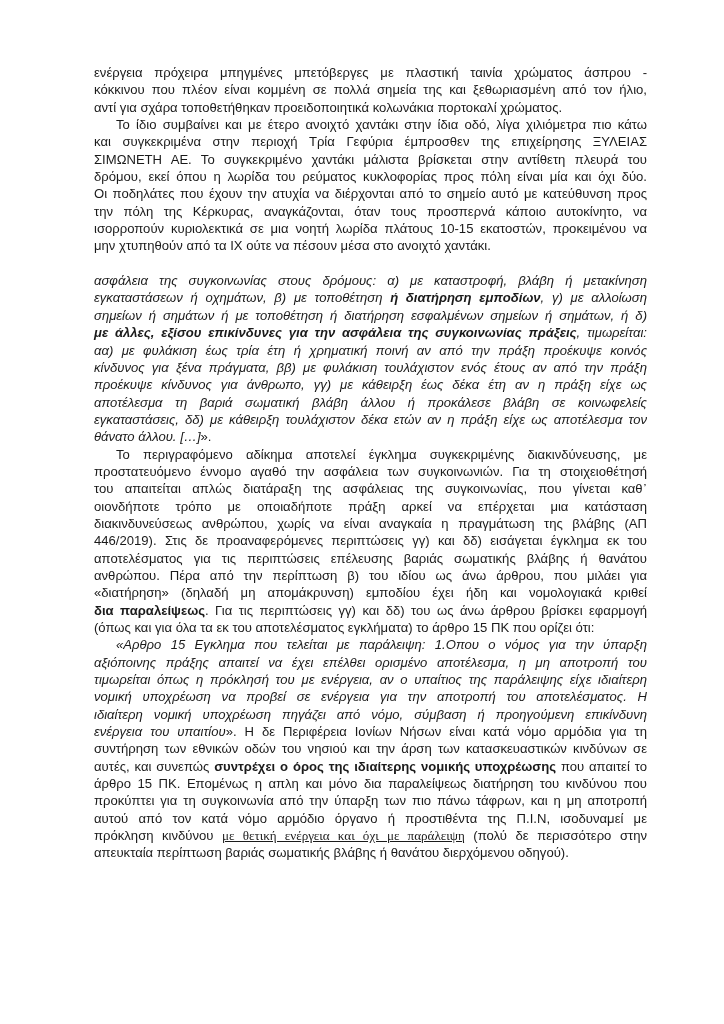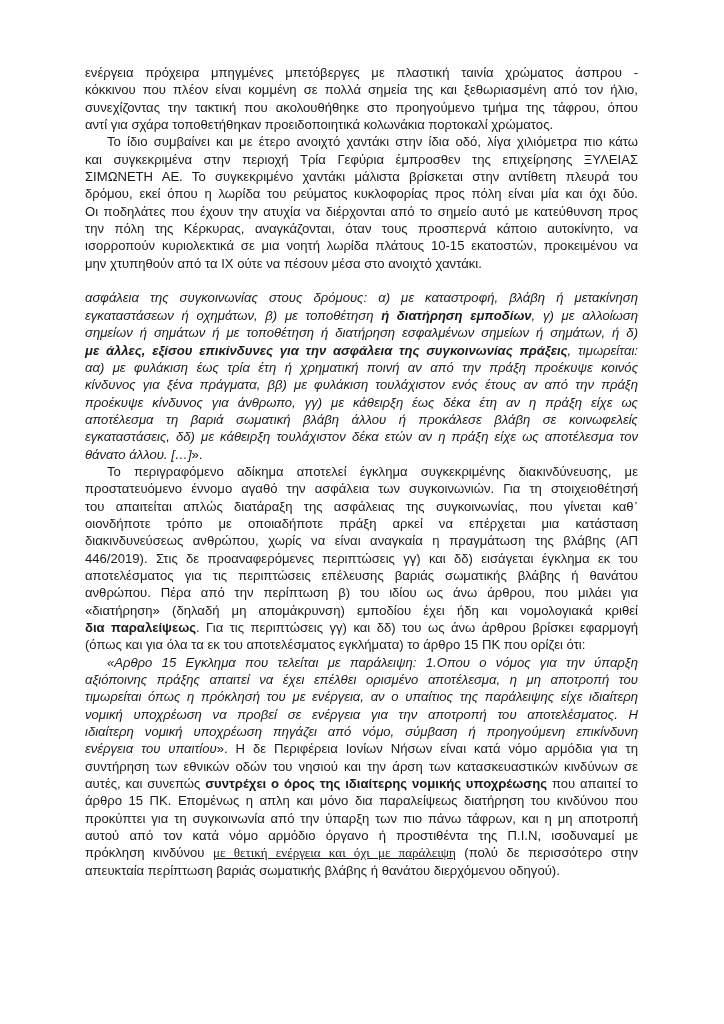--- a/index.html
+++ b/index.html
@@ -1,18 +1,18 @@
 <!DOCTYPE html>
 <html><head>
 <meta charset="utf-8">
 <style>
   html, body { margin: 0; padding: 0; background: #ffffff; }
   body { width: 724px; height: 1024px; position: relative; overflow: hidden; }
   .page {
-    position: absolute; left: 85px; top: 64px; width: 553px;
+    position: absolute; left: 94px; top: 64px; width: 553px;
     font-family: "Liberation Sans", sans-serif;
     font-size: 13.1px; color: #1a1a1a;
   }
   .para { margin: 0; }
   .line {
     display: block; height: 17.35px; line-height: 17.35px;
     text-align: justify; text-align-last: justify; white-space: nowrap;
     overflow: visible;
   }
   .line.last { text-align-last: left; }
@@ -24,21 +24,20 @@
   
   .line > .inner { display: inline; white-space: normal; }
 </style>
 </head>
 <body>
 
 <div class="page" id="page">
     <div class="para">
       <div class="line"><span class="inner"><span>ενέργεια πρόχειρα μπηγμένες μπετόβεργες με πλαστική ταινία χρώματος άσπρου -</span></span></div>
       <div class="line"><span class="inner"><span>κόκκινου που πλέον είναι κομμένη σε πολλά σημεία της και ξεθωριασμένη από τον ήλιο,</span></span></div>
-      <div class="line"><span class="inner"><span>συνεχίζοντας την τακτική που ακολουθήθηκε στο προηγούμενο τμήμα της τάφρου, όπου</span></span></div>
       <div class="line last"><span class="inner"><span>αντί για σχάρα τοποθετήθηκαν προειδοποιητικά κολωνάκια πορτοκαλί χρώματος.</span></span></div>
     </div>
     <div class="para">
       <div class="line indent"><span class="inner"><span>Το ίδιο συμβαίνει και με έτερο ανοιχτό χαντάκι στην ίδια οδό, λίγα χιλιόμετρα πιο κάτω</span></span></div>
       <div class="line"><span class="inner"><span>και συγκεκριμένα στην περιοχή Τρία Γεφύρια έμπροσθεν της επιχείρησης ΞΥΛΕΙΑΣ</span></span></div>
       <div class="line"><span class="inner"><span>ΣΙΜΩΝΕΤΗ ΑΕ. Το συγκεκριμένο χαντάκι μάλιστα βρίσκεται στην αντίθετη πλευρά του</span></span></div>
       <div class="line"><span class="inner"><span>δρόμου, εκεί όπου η λωρίδα του ρεύματος κυκλοφορίας προς πόλη είναι μία και όχι δύο.</span></span></div>
       <div class="line"><span class="inner"><span>Οι ποδηλάτες που έχουν την ατυχία να διέρχονται από το σημείο αυτό με κατεύθυνση προς</span></span></div>
       <div class="line"><span class="inner"><span>την πόλη της Κέρκυρας, αναγκάζονται, όταν τους προσπερνά κάποιο αυτοκίνητο, να</span></span></div>
       <div class="line"><span class="inner"><span>ισορροπούν κυριολεκτικά σε μια νοητή λωρίδα πλάτους 10-15 εκατοστών, προκειμένου να</span></span></div>

